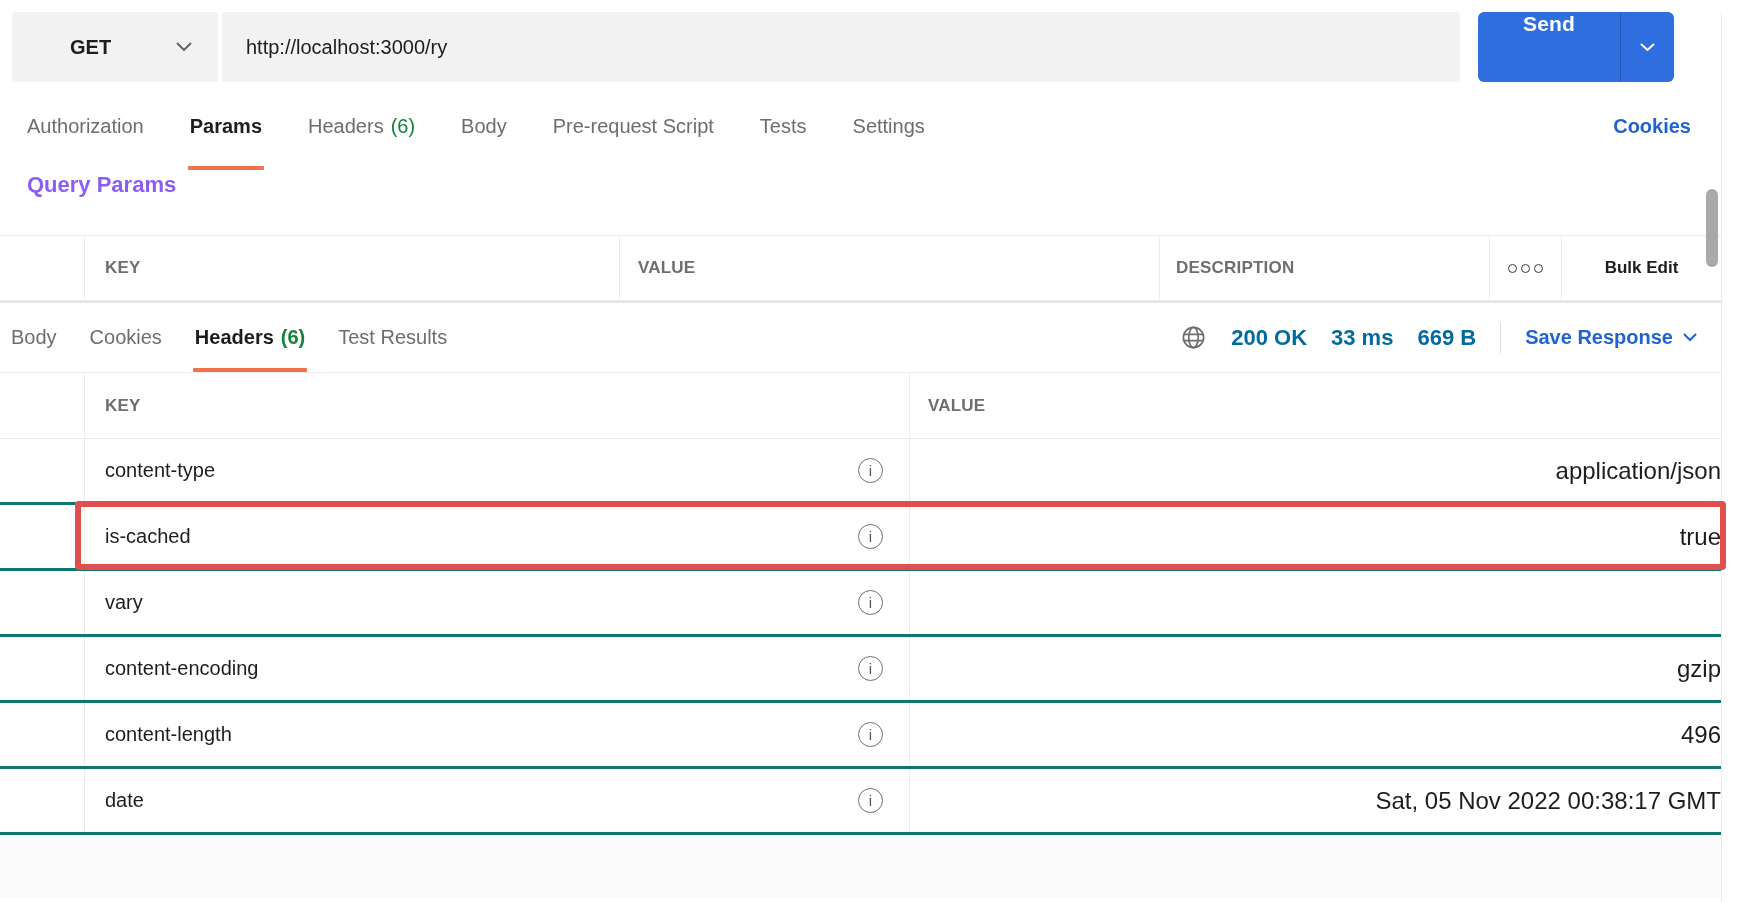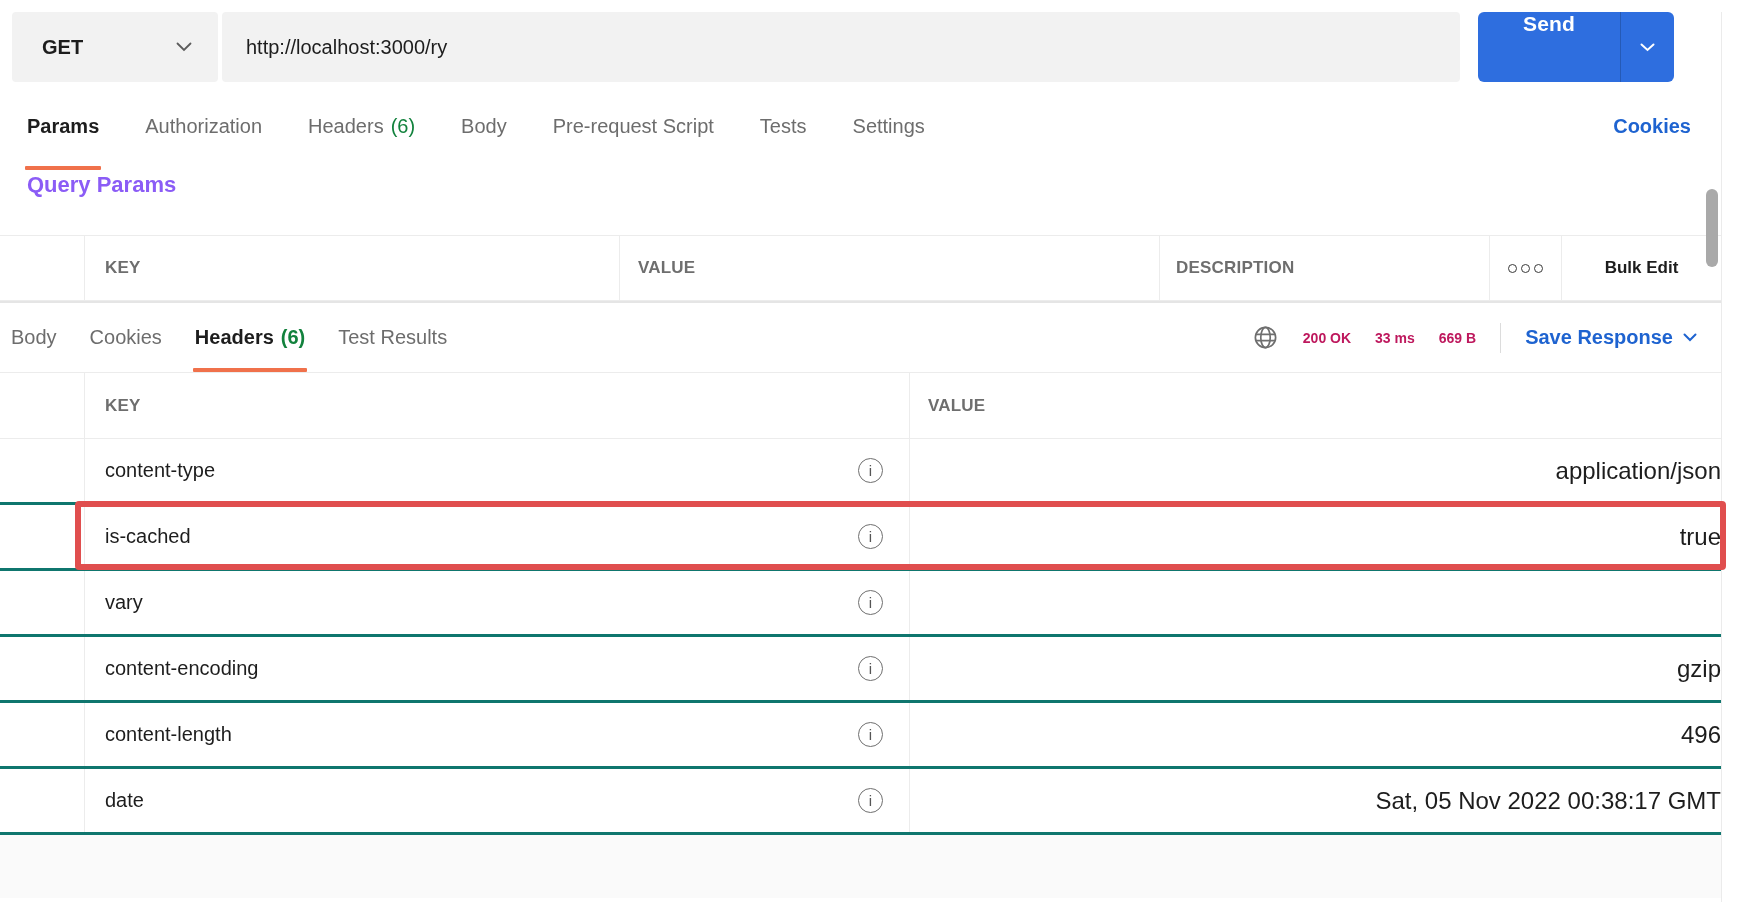--- a/index.html
+++ b/index.html
@@ -11,21 +11,21 @@
   }
   .app { position:relative; width:1722px; height:902px; border-right:1px solid #ebebeb; background:#fff; }
 
   
   .url-row { display:flex; align-items:center; margin:12px 0 0 12px; height:70px; }
   .method-box {
     width:206px; height:70px; background:#f2f2f2; border-radius:4px;
     display:flex; align-items:center; justify-content:space-between;
     padding:0 26px 0 30px; cursor:pointer; flex:0 0 auto;
   }
-  .method-label { font-size:20px; font-weight:700; color:#1d1d1d; }
+  .method-label { font-size:20px; font-weight:700; color:#1d1d1d;margin-left:28px; }
   .url-field {
     width:1238px; height:70px; margin-left:4px; background:#f2f2f2; border:none; outline:none;
     border-radius:4px; font-family:inherit; font-size:20px; color:#1d1d1d; padding:0 20px 0 24px;
   }
   .send-btn { margin-left:18px; width:196px; height:70px; background:#2e6edf; border-radius:6px; display:flex; color:#fff; overflow:hidden; }
   .send-main { flex:1; display:flex; align-items:flex-start; justify-content:center; font-size:21px; font-weight:700; letter-spacing:.2px; cursor:pointer; }
   .send-caret { width:54px; display:flex; align-items:center; justify-content:center; border-left:1px solid rgba(0,0,0,.18); cursor:pointer; }
 
   
   .req-tabs { display:flex; align-items:stretch; height:88px; padding:0 30px 0 27px; }
@@ -49,21 +49,21 @@
   .bulk-label { font-size:17px; font-weight:600; color:#1d1d1d; }
   .dots { display:flex; gap:4px; align-items:center; }
   .dots i { display:block; width:9px; height:9px; border:1.8px solid #3a3a3a; border-radius:50%; }
 
   .section-divider { border-top:2px solid #e5e5e5; }
 
   
   .resp-meta { height:70px; display:flex; align-items:stretch; padding:0 24px 0 11px; border-bottom:1px solid #ececec; }
   .resp-meta .tab { margin-right:33px; }
   .resp-status { margin-left:auto; display:flex; align-items:center; gap:24px; }
-  .status-item { color:#be185d; font-size:14px; font-weight:600; white-space:nowrap; }
+  .status-item { color:#0369a1; font-size:22px; font-weight:600; white-space:nowrap; }
   .vdiv { width:1px; height:30px; background:#dcdcdc; }
   .save-resp { display:flex; align-items:center; gap:10px; color:#1e63d0; font-size:20px; font-weight:700; cursor:pointer; white-space:nowrap; }
 
   
   .resp-header { height:66px; border-bottom:1px solid #ececec; display:flex; align-items:stretch; }
   .rh-key { width:825px; padding-left:20px; border-right:1px solid #ececec; }
   .rh-value { flex:1; padding-left:18px; }
   .rrow { height:66px; display:flex; align-items:stretch; border-bottom:3px solid #0f766e; position:relative; background:#fff; }
   .rc-gutter { width:85px; border-right:1px solid #ececec; flex:0 0 auto; }
   .rc-key { width:825px; border-right:1px solid #ececec; display:flex; align-items:center; justify-content:space-between; padding:0 26px 0 20px; font-size:20px; color:#1d1d1d; }
@@ -102,25 +102,25 @@
         <span>
           <svg width="15" height="9" viewBox="0 0 15 9">
               <path d="M1.5 1.5 7.5 7l6-5.5" stroke="#ffffff" stroke-width="2" fill="none" stroke-linecap="round"></path>
             </svg>
         </span>
       </div>
     </div>
   </div>
 
   <div class="req-tabs">
+    <div class="tab">
+      <span>Authorization</span>
+    </div>
     <div class="tab active">
       <span>Params</span>
-    </div>
-    <div class="tab">
-      <span>Authorization</span>
     </div>
     <div class="tab">
       <span>Headers</span>
       <span class="count">(6)</span>
     </div>
     <div class="tab">
       <span>Body</span>
     </div>
     <div class="tab">
       <span>Pre-request Script</span>

